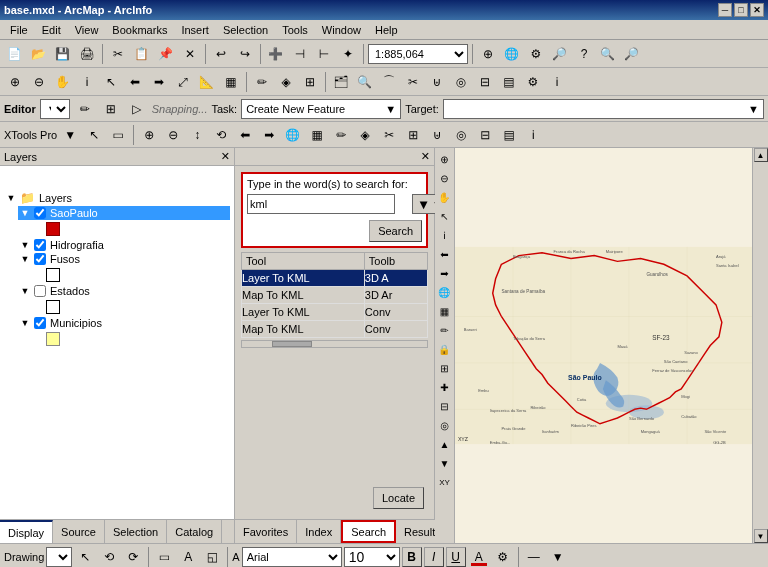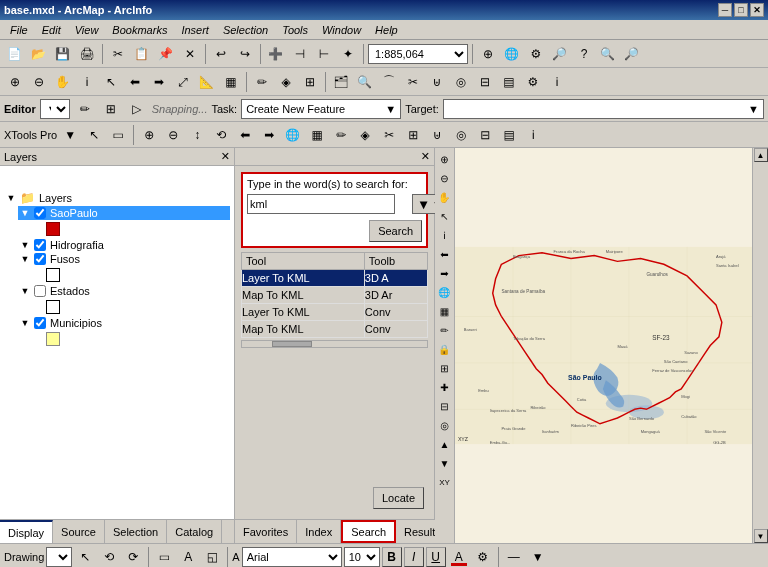--- a/index.html
+++ b/index.html
@@ -33,21 +33,20 @@
       display: flex;
       align-items: center;
       padding: 0 4px;
       border-bottom: 1px solid #999;
       gap: 2px;
     }
     #menu-bar span {
       padding: 2px 6px;
       cursor: pointer;
       font-size: 11px;
-      font-style: italic;
     }
 
     
     .toolbar-row {
       background: #d4d0c8;
       height: 28px;
       display: flex;
       align-items: center;
       padding: 2px 4px;
       border-bottom: 1px solid #aaa;
@@ -324,23 +323,23 @@
     }
     #draw-toolbar {
       display: flex; align-items: center; gap: 2px; flex: 1;
     }
     .font-select {
       height: 20px; font-size: 11px;
       background: white; border: 1px solid #666;
       width: 100px;
     }
     .size-select {
-      height: 20px; font-size: 11px;
+      height: 20px; font-size: 14px;
       background: white; border: 1px solid #666;
-      width: 36px;
+      width: 56px;
     }
     .bold-btn {
       width: 20px; height: 20px;
       font-weight: bold; font-size: 12px;
       background: #d4d0c8; border: 1px outset #999;
       cursor: pointer;
     }
 
     
     .snapping-text { color: #666; font-style: italic; }

